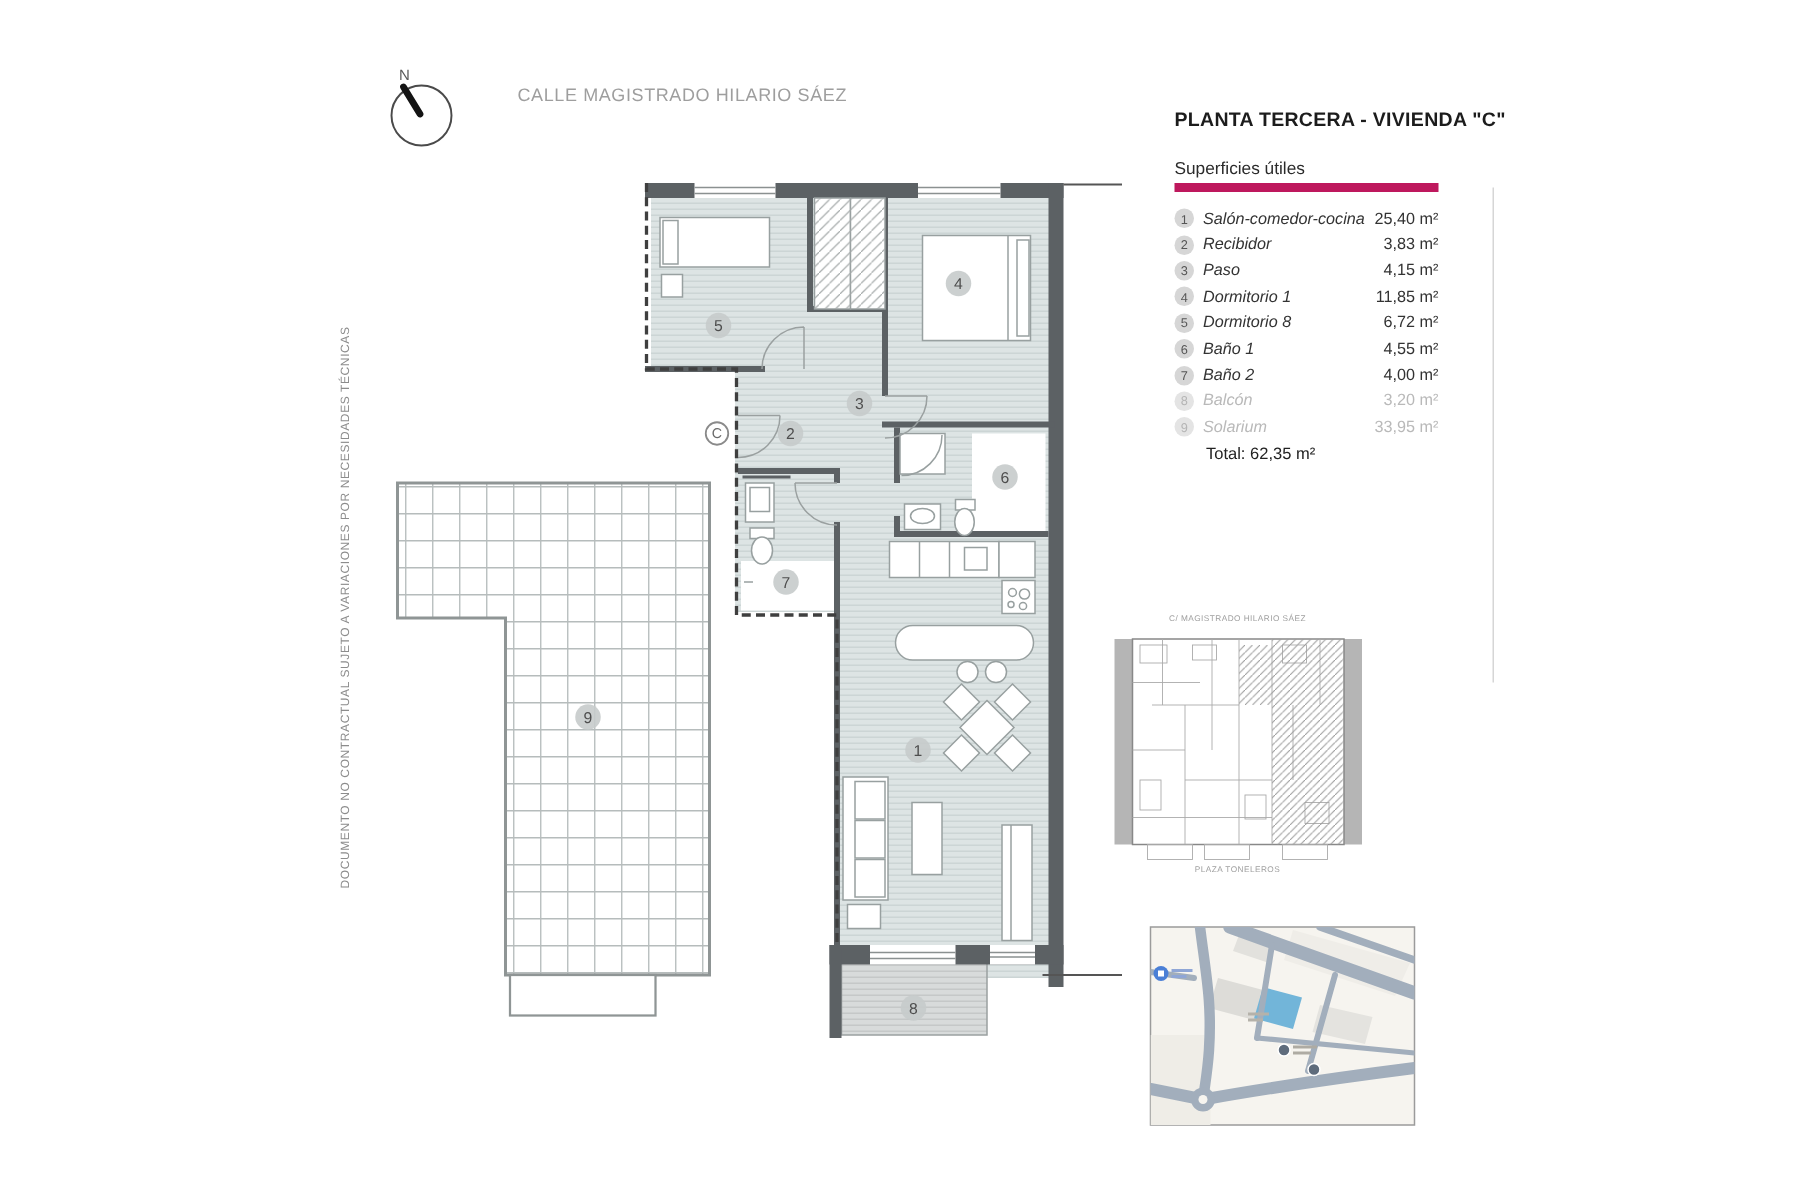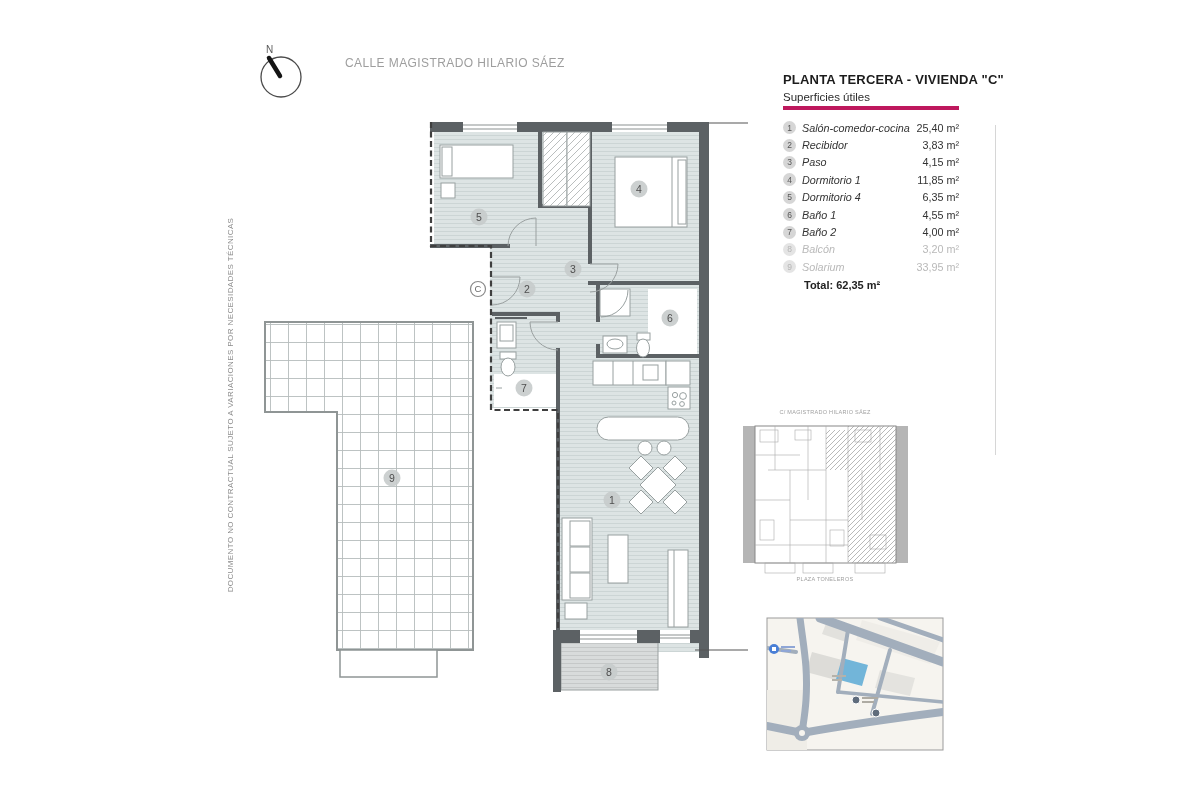--- a/index.html
+++ b/index.html
@@ -15,35 +15,35 @@
     font-size:8px;color:#8c8c8c;letter-spacing:.4px;white-space:nowrap;
   }
 
   
   .street{left:345px;top:56px;font-size:12px;color:#9e9e9e;letter-spacing:.4px;}
 
   
   .panel{left:783px;top:72px;width:200px;}
   .panel .title{font-size:13px;font-weight:600;color:#1c1c1c;white-space:nowrap;letter-spacing:.2px;}
   .panel .subtitle{
-    margin-top:4px;width:176px;font-size:11.5px;color:#2b2b2b;
-    padding-bottom:3px;border-bottom:4px solid #be185d;margin-bottom:9px;
+    margin-top:20px;width:176px;font-size:11.5px;color:#2b2b2b;
+    padding-bottom:3px;border-bottom:6px solid #be185d;margin-bottom:9px;
   }
   .tbl{width:176px;}
   .row{display:flex;align-items:center;height:17.4px;font-size:10.8px;color:#333;}
   .row .badge{
     width:13px;height:13px;border-radius:50%;background:#d6d6d6;color:#565656;
     font-size:8.5px;display:flex;align-items:center;justify-content:center;
     margin-right:6px;flex:0 0 13px;
   }
   .row .nm{flex:1;white-space:nowrap;font-style:italic;}
   .row .val{text-align:center;white-space:nowrap;}
   .row.muted,.row.muted .nm,.row.muted .val{color:#b9b9b9;}
   .row.muted .badge{background:#e4e4e4;color:#b5b5b5;}
-  .total{margin:3px 0 12px 21px;font-size:11px;font-weight:bold;color:#222;}
+  .total{margin:3px 0 12px 21px;font-size:11px;font-weight:normal;color:#222;}
   .built{margin-top:19px;width:176px;}
   .built .blabel{
     font-size:10.8px;color:#2b2b2b;padding-bottom:3px;
     border-bottom:1px solid #4a4a4a;white-space:nowrap;
   }
   .built .bval{font-size:10.8px;color:#333;margin:4px 0 11px 0;}
 
   .vline{left:995px;top:125px;width:1px;height:330px;background:#d6d6d6;}
 </style>
 </head>
@@ -270,22 +270,22 @@
         <span class="nm">Paso</span>
         <span class="val">4,15 m²</span>
       </div>
     <div class="row">
         <span class="badge">4</span>
         <span class="nm">Dormitorio 1</span>
         <span class="val">11,85 m²</span>
       </div>
     <div class="row">
         <span class="badge">5</span>
-        <span class="nm">Dormitorio 4</span>
-        <span class="val">6,35 m²</span>
+        <span class="nm">Dormitorio 8</span>
+        <span class="val">6,72 m²</span>
       </div>
     <div class="row">
         <span class="badge">6</span>
         <span class="nm">Baño 1</span>
         <span class="val">4,55 m²</span>
       </div>
     <div class="row">
         <span class="badge">7</span>
         <span class="nm">Baño 2</span>
         <span class="val">4,00 m²</span>

